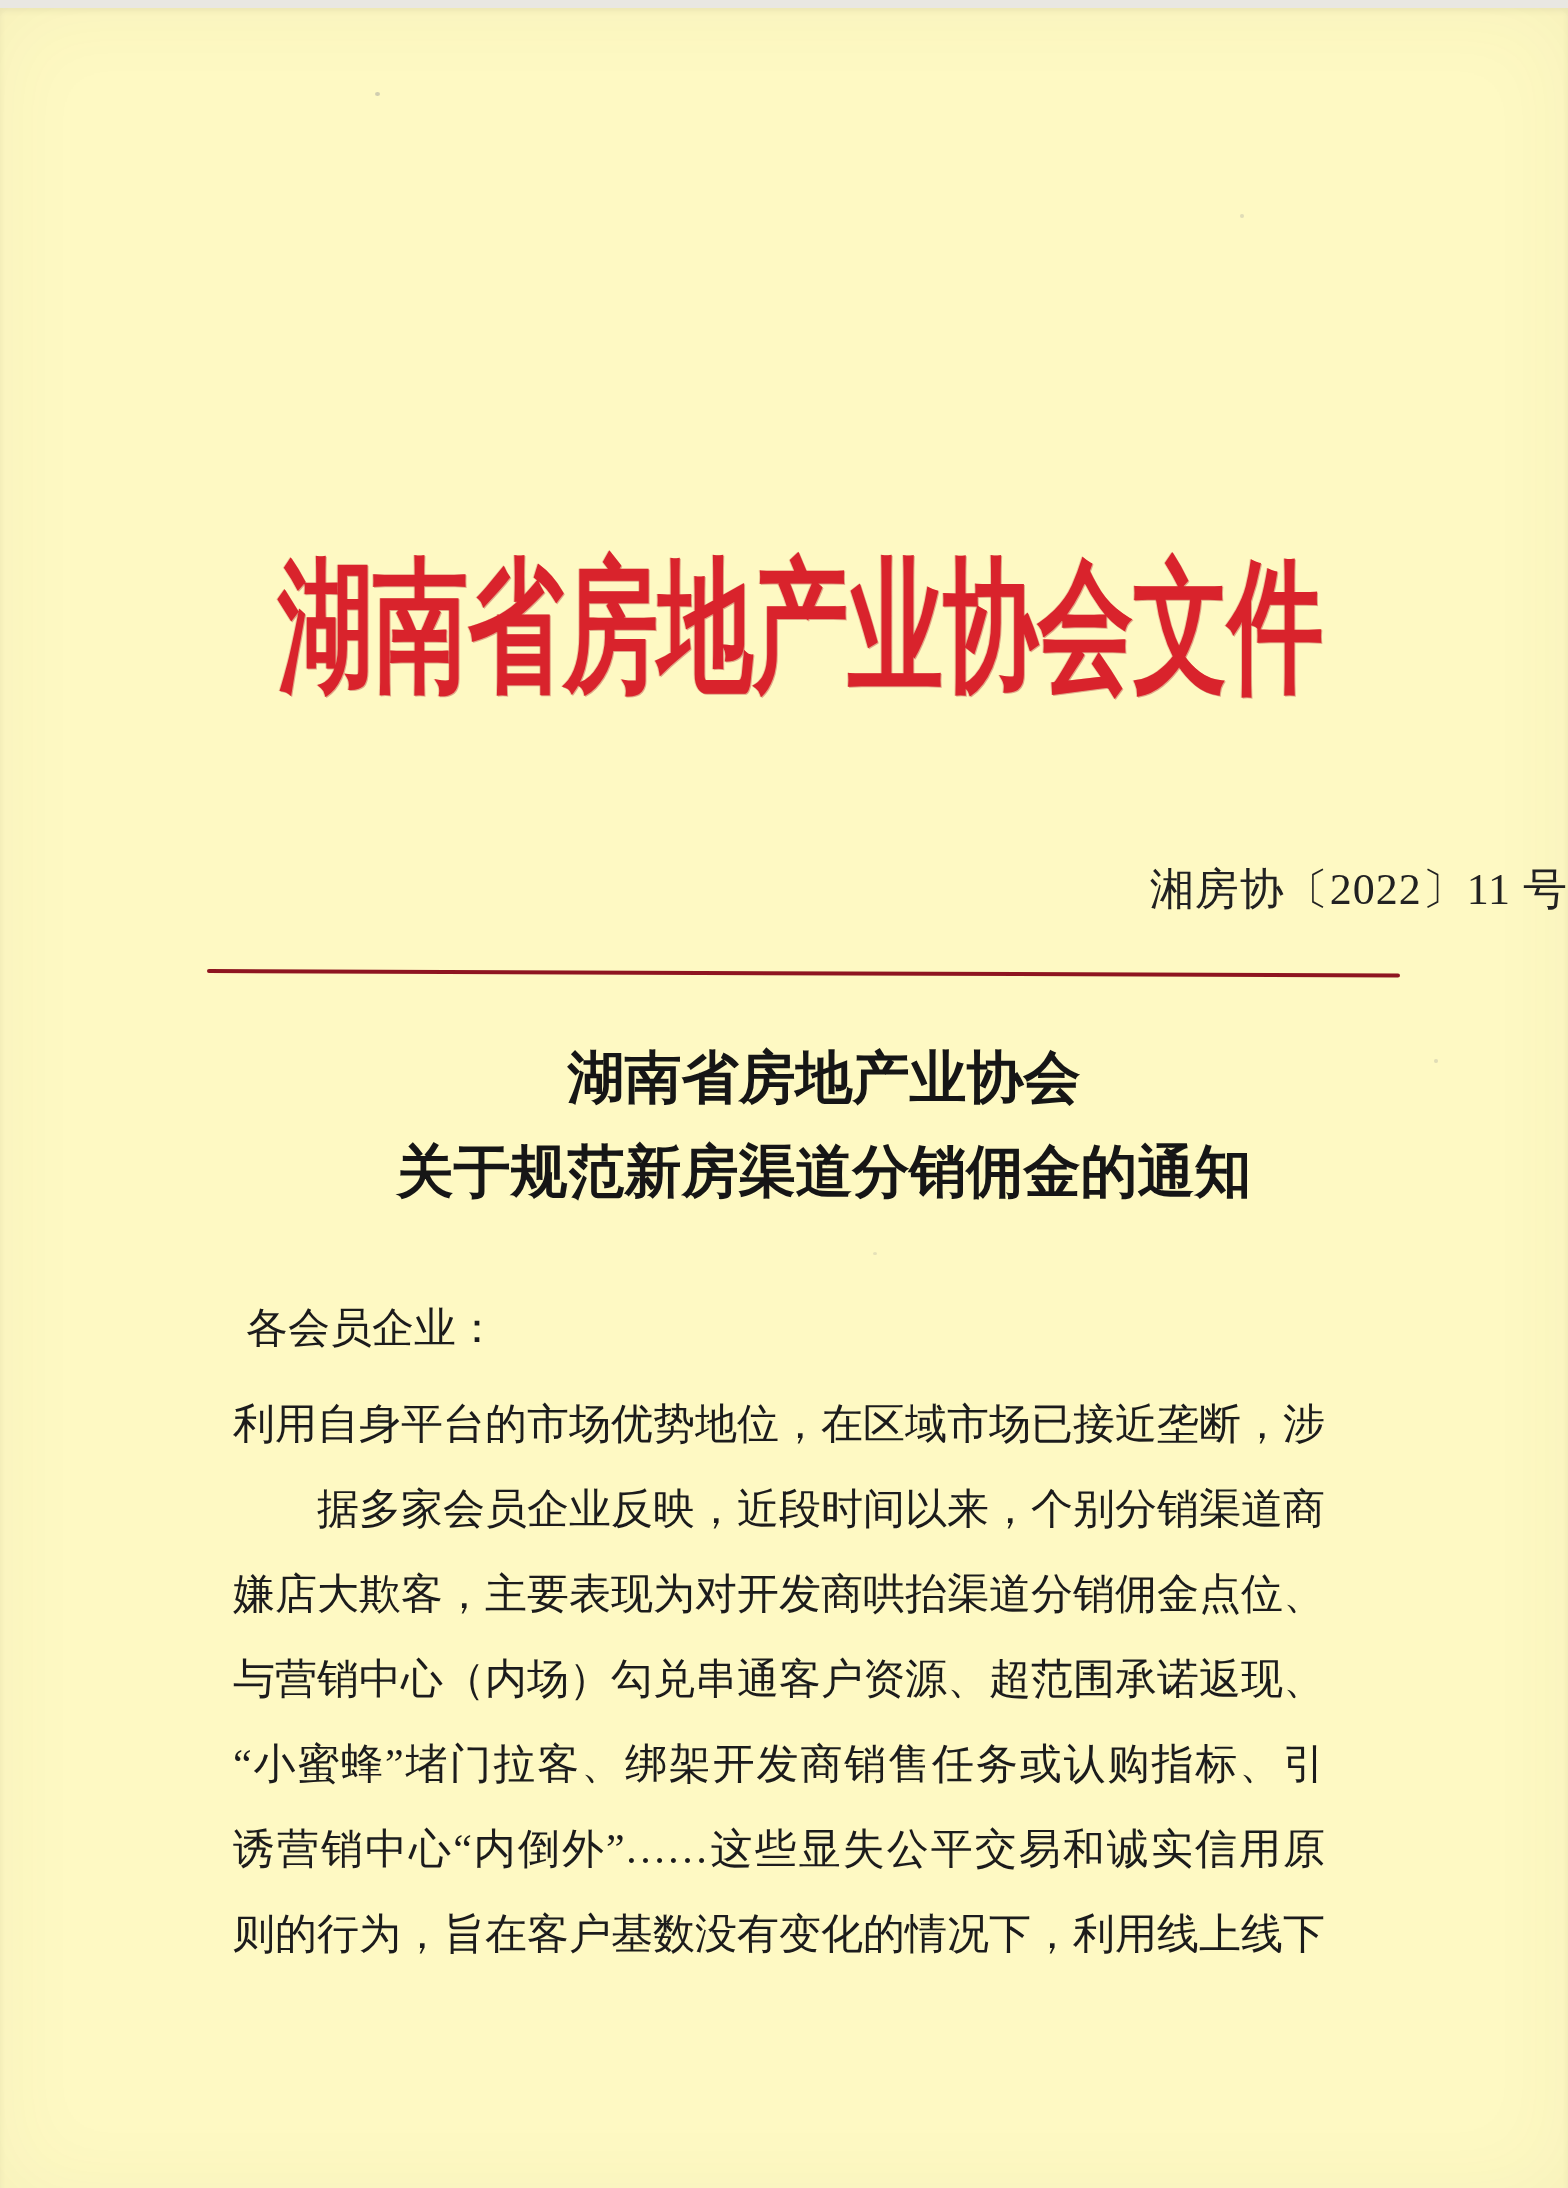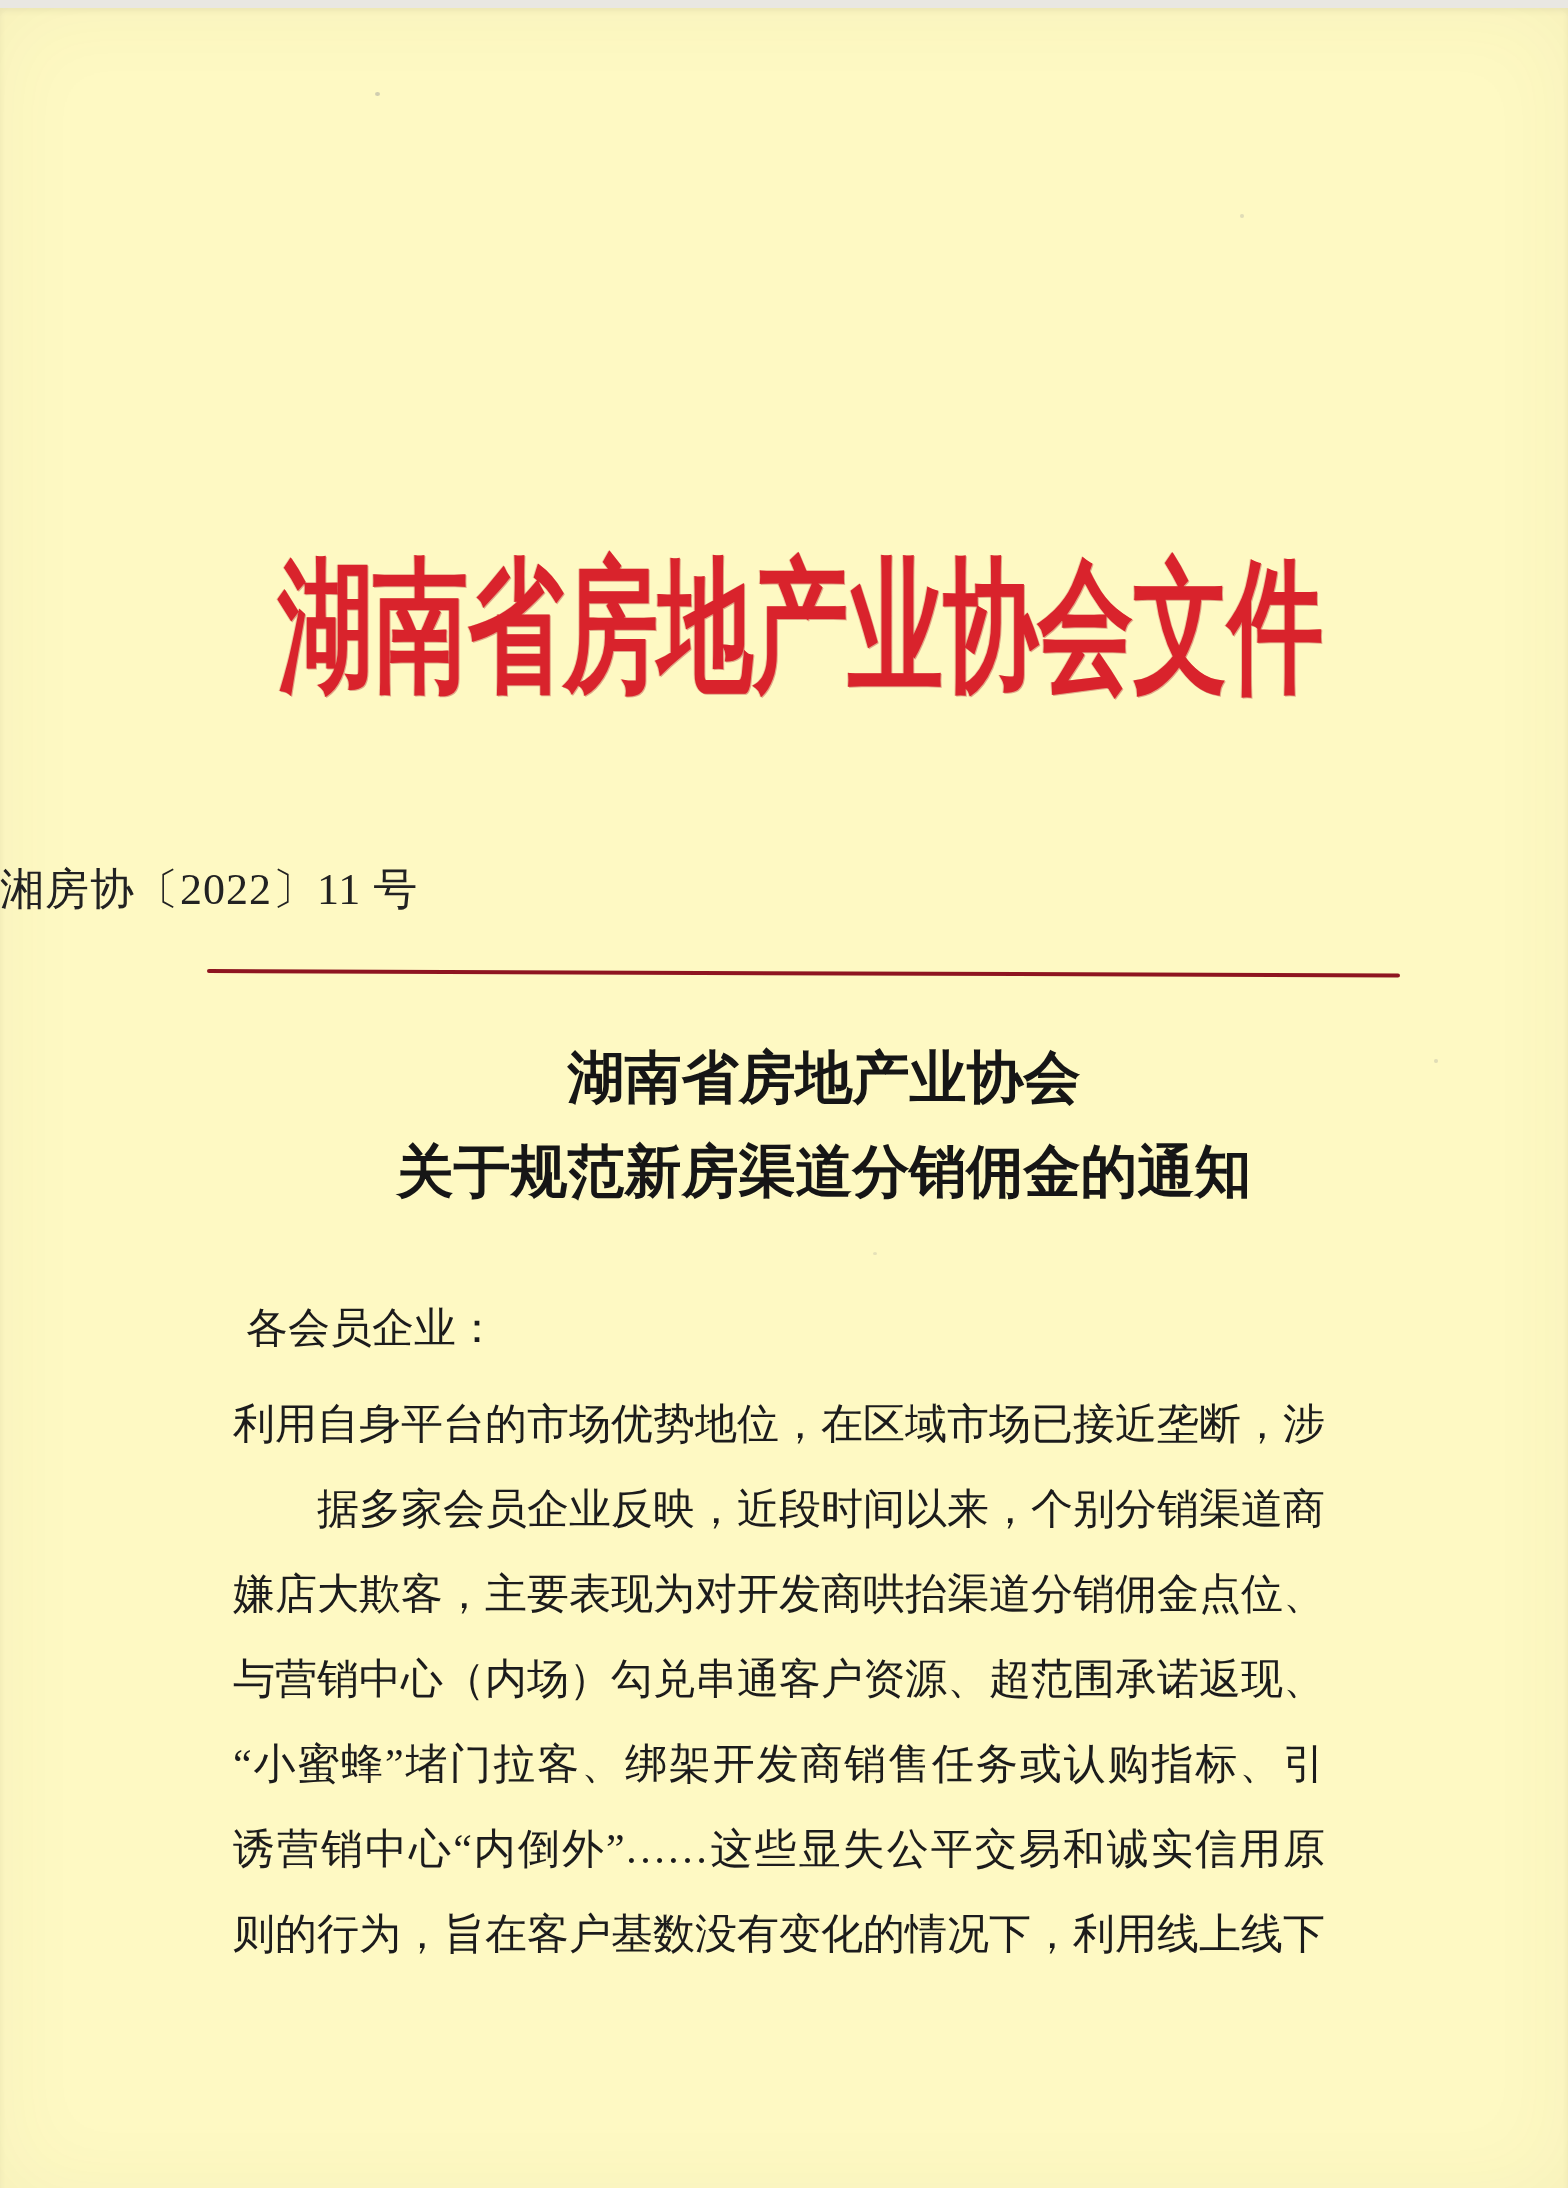--- a/index.html
+++ b/index.html
@@ -23,21 +23,21 @@
     letter-spacing:0;
     white-space:nowrap;
     color:var(--header-red,#d9232c);
     transform:scaleY(1.52);
     transform-origin:0 0;
     text-shadow:1px 1px 0 rgba(170,15,25,.35), -1px 0 0 rgba(170,15,25,.2);
   }
   .doc-number{
     position:absolute;
     left:0;top:856px;width:100%;
-    text-align:left;
+    text-align:right;
     font-size:44px;line-height:52px;
     letter-spacing:1px;
     color:#222;
   }
   .red-line{
     position:absolute;
     left:207px;top:961px;
     width:1193px;height:3.5px;
     background:var(--divider-red,#8e1520);
     transform:rotate(0.22deg);

